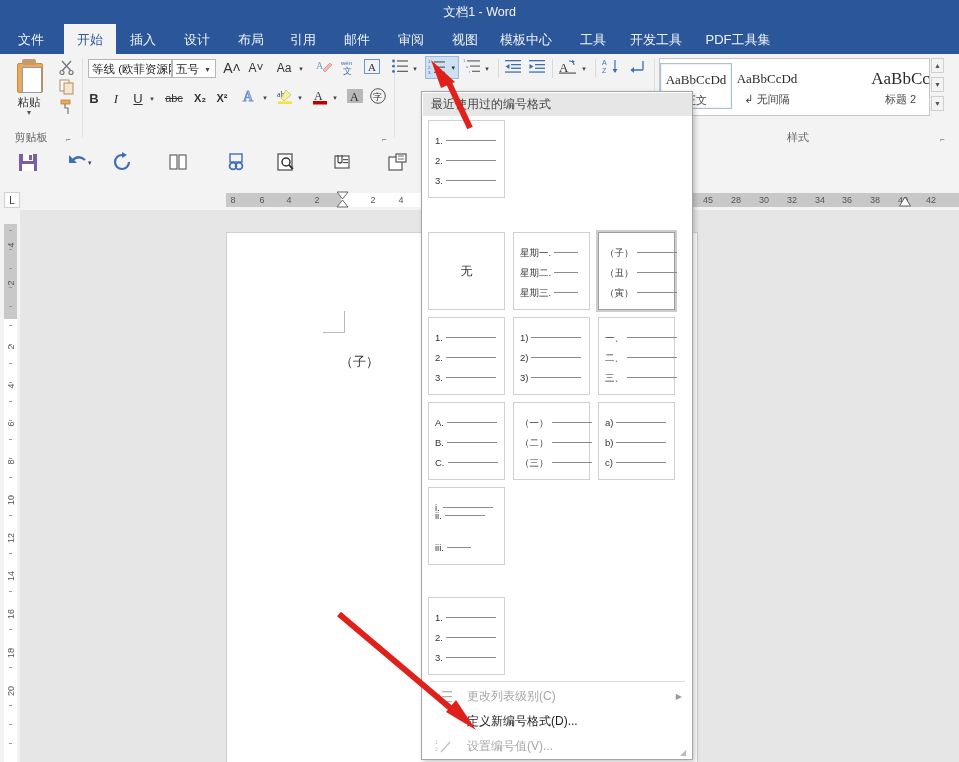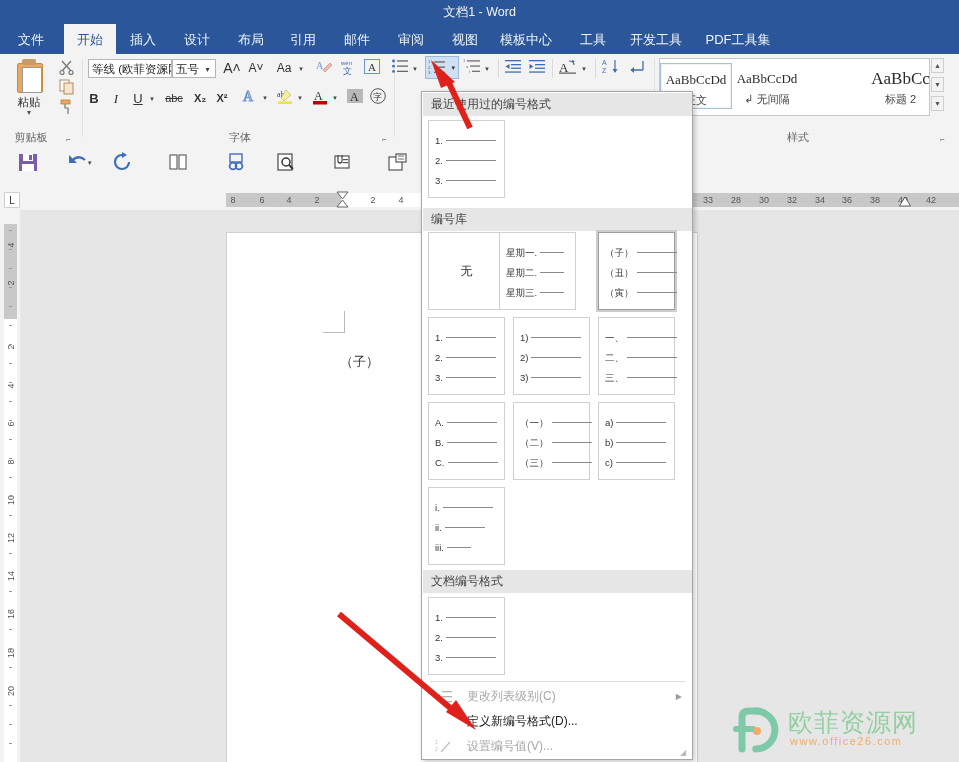--- a/index.html
+++ b/index.html
@@ -311,21 +311,20 @@
         <rect x="1" y="2" width="16" height="14" fill="#b8b8b8"></rect>
         <text x="4" y="14" font-size="12" fill="#2b2b2b" font-family="Liberation Serif, serif">A</text>
       </svg>
     </div>
     <div class="ico-btn" style="left:368px;top:33px;width:20px;">
       <svg width="18" height="18" viewBox="0 0 18 18">
         <circle cx="9" cy="9" r="7.3" fill="none" stroke="#555" stroke-width="1"></circle>
         <text x="4" y="13" font-size="9" fill="#333" font-family="Liberation Sans, sans-serif">字</text>
       </svg>
     </div>
-    <div class="grp-label" style="left:84px;width:312px;">字体</div>
     <div class="dialog-launcher" style="left:382px;bottom:2px;">⌐</div>
 
     <div class="ico-btn" style="left:390px;top:4px;width:20px;">
       <svg width="18" height="17" viewBox="0 0 18 17">
         <circle cx="2.5" cy="3" r="1.4" fill="#3f6eb5"></circle>
           <rect x="6" y="2.3" width="11" height="1.3" fill="#666"></rect>
         <circle cx="2.5" cy="8.2" r="1.4" fill="#3f6eb5"></circle>
           <rect x="6" y="7.5" width="11" height="1.3" fill="#666"></rect>
         <circle cx="2.5" cy="13.4" r="1.4" fill="#3f6eb5"></circle>
           <rect x="6" y="12.7" width="11" height="1.3" fill="#666"></rect>
@@ -487,21 +486,21 @@
     <div class="hruler-gray" style="left:226px;width:115px;"></div>
     <div class="hruler-band" style="left:341px;width:351px;"></div>
     <div class="hruler-gray" style="left:692px;width:267px;"></div>
     <div id="hticks">
         <div class="hr-num" style="left: 226px;">8</div>
         <div class="hr-num" style="left: 255px;">6</div>
         <div class="hr-num" style="left: 282px;">4</div>
         <div class="hr-num" style="left: 310px;">2</div>
         <div class="hr-num" style="left: 366px;">2</div>
         <div class="hr-num" style="left: 394px;">4</div>
-        <div class="hr-num" style="left: 701px;">33</div>
+        <div class="hr-num" style="left: 701px;">45</div>
         <div class="hr-num" style="left: 729px;">28</div>
         <div class="hr-num" style="left: 757px;">30</div>
         <div class="hr-num" style="left: 785px;">32</div>
         <div class="hr-num" style="left: 813px;">34</div>
         <div class="hr-num" style="left: 840px;">36</div>
         <div class="hr-num" style="left: 868px;">38</div>
         <div class="hr-num" style="left: 896px;">40</div>
         <div class="hr-num" style="left: 924px;">42</div>
       </div>
 
@@ -572,25 +571,24 @@
     </div>
   </div>
 
   <div class="dropdown" id="dropdown">
       <div class="dd-header" style="top: 1px;">最近使用过的编号格式</div>
       <div class="nf" style="left: 6px; top: 28px;">
         <div class="nf-row" style="top:12px;"><span>1.</span><span class="nf-line" style="width:50px;"></span></div>
         <div class="nf-row" style="top:32px;"><span>2.</span><span class="nf-line" style="width:50px;"></span></div>
         <div class="nf-row" style="top:52px;"><span>3.</span><span class="nf-line" style="width:50px;"></span></div>
       </div>
-      <div class="dd-header" style="top: 116px;">编号库</div>
       <div class="nf none" style="left: 6px; top: 140px;">
         <span>无</span>
       </div>
-      <div class="nf" style="left: 77px; top: 140px;">
+      <div class="nf" style="left: 91px; top: 140px;">
         <div class="nf-row" style="top:12px;"><span>星期一.</span><span class="nf-line" style="width:24px;"></span></div>
         <div class="nf-row" style="top:32px;text-align:center;"><span>星期二.</span><span class="nf-line" style="width:24px;"></span></div>
         <div class="nf-row" style="top:52px;"><span>星期三.</span><span class="nf-line" style="width:24px;"></span></div>
       </div>
       <div class="nf sel" style="left: 176px; top: 140px;">
         <div class="nf-row" style="top:12px;"><span>（子）</span><span class="nf-line" style="width:40px;"></span></div>
         <div class="nf-row" style="top:32px;"><span>（丑）</span><span class="nf-line" style="width:40px;"></span></div>
         <div class="nf-row" style="top:52px;"><span>（寅）</span><span class="nf-line" style="width:40px;"></span></div>
       </div>
       <div class="nf" style="left: 6px; top: 225px;">
@@ -618,24 +616,23 @@
         <div class="nf-row" style="top:32px;"><span>（二）</span><span class="nf-line" style="width:40px;"></span></div>
         <div class="nf-row" style="top:52px;"><span>（三）</span><span class="nf-line" style="width:40px;"></span></div>
       </div>
       <div class="nf" style="left: 176px; top: 310px;">
         <div class="nf-row" style="top:12px;"><span>a)</span><span class="nf-line" style="width:50px;"></span></div>
         <div class="nf-row" style="top:32px;"><span>b)</span><span class="nf-line" style="width:50px;"></span></div>
         <div class="nf-row" style="top:52px;"><span>c)</span><span class="nf-line" style="width:50px;"></span></div>
       </div>
       <div class="nf" style="left: 6px; top: 395px;">
         <div class="nf-row" style="top:12px;"><span>i.</span><span class="nf-line" style="width:50px;"></span></div>
-        <div class="nf-row" style="top:32px;"><span>ii.</span><span class="nf-line" style="width:40px;"></span></div>
+        <div class="nf-row" style="top:20px;"><span>ii.</span><span class="nf-line" style="width:40px;"></span></div>
         <div class="nf-row" style="top:52px;"><span>iii.</span><span class="nf-line" style="width:24px;"></span></div>
       </div>
-      <div class="dd-header" style="top: 478px;">文档编号格式</div>
       <div class="nf" style="left: 6px; top: 505px;">
         <div class="nf-row" style="top:12px;"><span>1.</span><span class="nf-line" style="width:50px;"></span></div>
         <div class="nf-row" style="top:32px;"><span>2.</span><span class="nf-line" style="width:50px;"></span></div>
         <div class="nf-row" style="top:52px;"><span>3.</span><span class="nf-line" style="width:50px;"></span></div>
       </div>
       <div style="position: absolute; left: 8px; top: 589px; width: 255px; height: 1px; background: rgb(220, 220, 220);"></div>
       <div class="dd-item disabled" style="top: 592px;"><span class="dd-icon"><svg width="18" height="17" viewBox="0 0 18 17">
             <rect x="7" y="3" width="10" height="1.3" fill="#b4b4b4"></rect>
             <rect x="7" y="8" width="10" height="1.3" fill="#b4b4b4"></rect>
             <rect x="7" y="13" width="10" height="1.3" fill="#b4b4b4"></rect>
@@ -654,24 +651,14 @@
     <g>
       <path d="M470 128 L449 83" stroke="#e0201b" stroke-width="6" fill="none"></path>
       <path d="M431 60 L455 82 L441 88 Z" fill="#e0201b"></path>
     </g>
     <g>
       <path d="M339 614 L455 712" stroke="#e0201b" stroke-width="6" fill="none"></path>
       <path d="M476 730 L446 712 L456 700 Z" fill="#e0201b"></path>
     </g>
   </svg>
 
-  <div class="watermark">
-    <svg width="58" height="50" viewBox="0 0 58 50" style="position:absolute;left:0;top:1px;">
-      <path d="M30 6 a19 19 0 1 1 -0.2 38" fill="none" stroke="#7ec9a8" stroke-width="7" stroke-linecap="round"></path>
-      <path d="M16 44 L16 12 q0 -6 7 -6 L31 6" fill="none" stroke="#7ec9a8" stroke-width="7" stroke-linecap="round"></path>
-      <path d="M10 24 L27 24" stroke="#7ec9a8" stroke-width="6" stroke-linecap="round"></path>
-      <circle cx="31" cy="26" r="4" fill="#f0ad6a"></circle>
-    </svg>
-    <div class="wm-text">欧菲资源网</div>
-    <div class="wm-url">www.office26.com</div>
-  </div>
 
 </div>
 
 </body></html>

